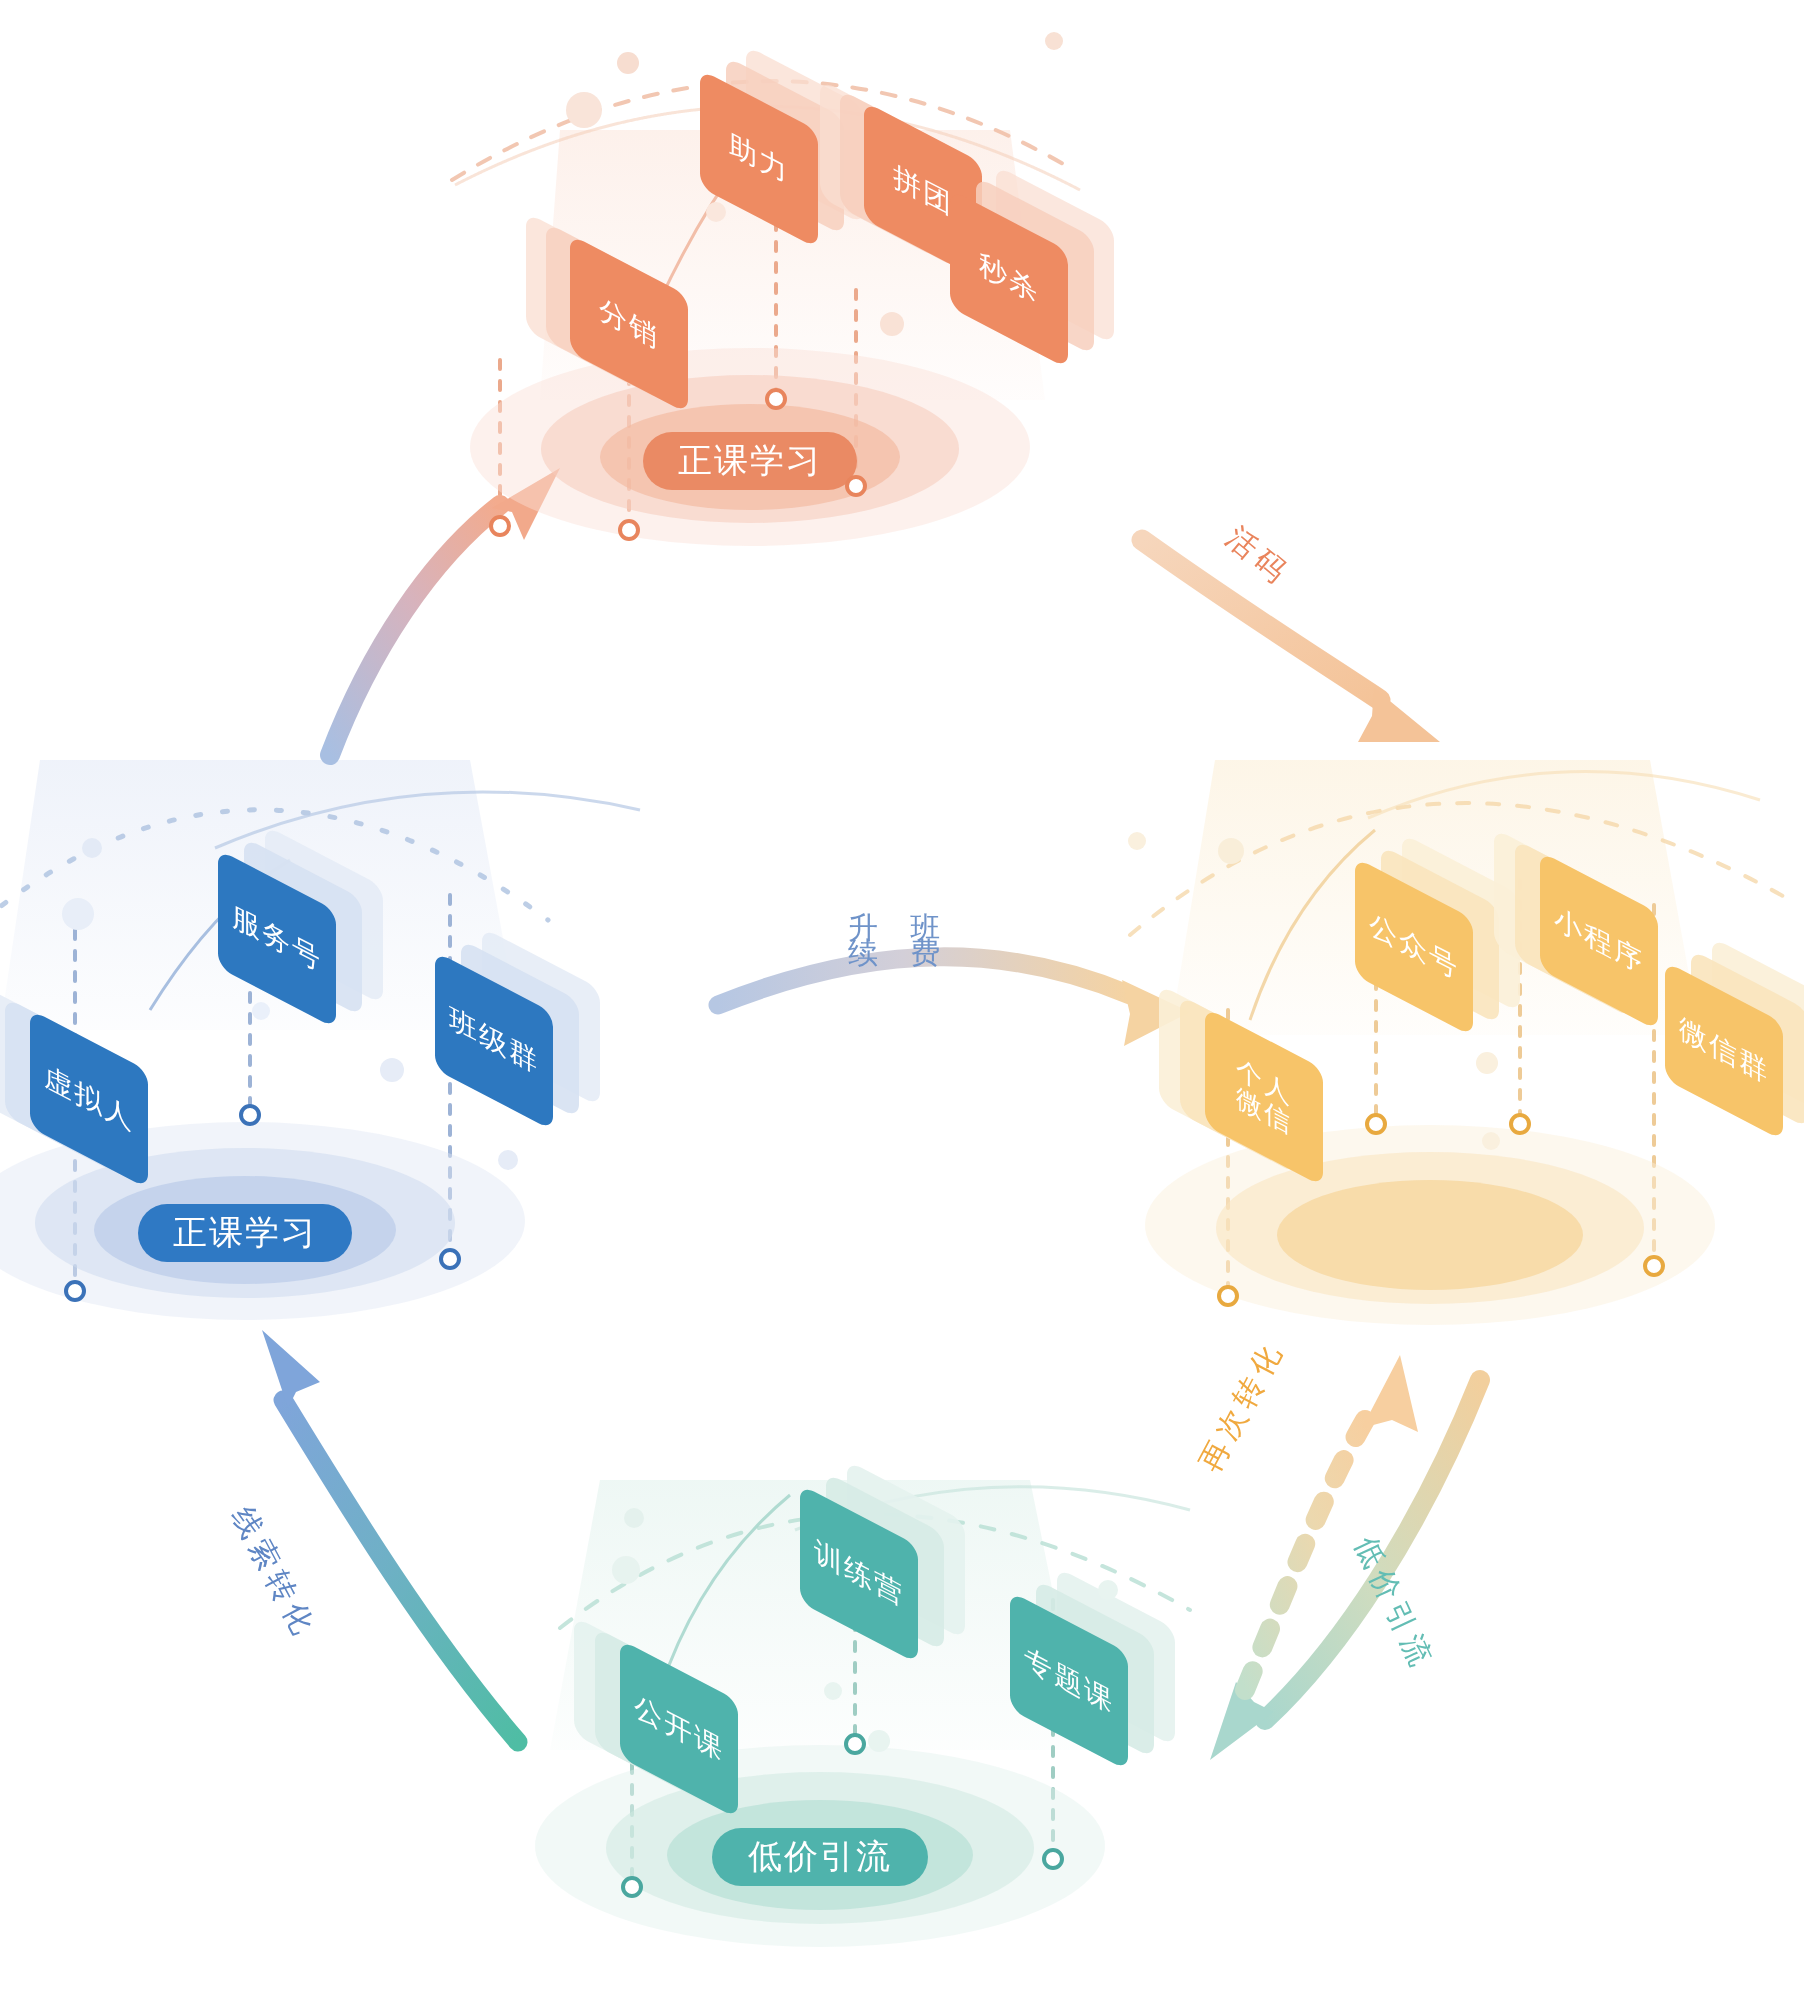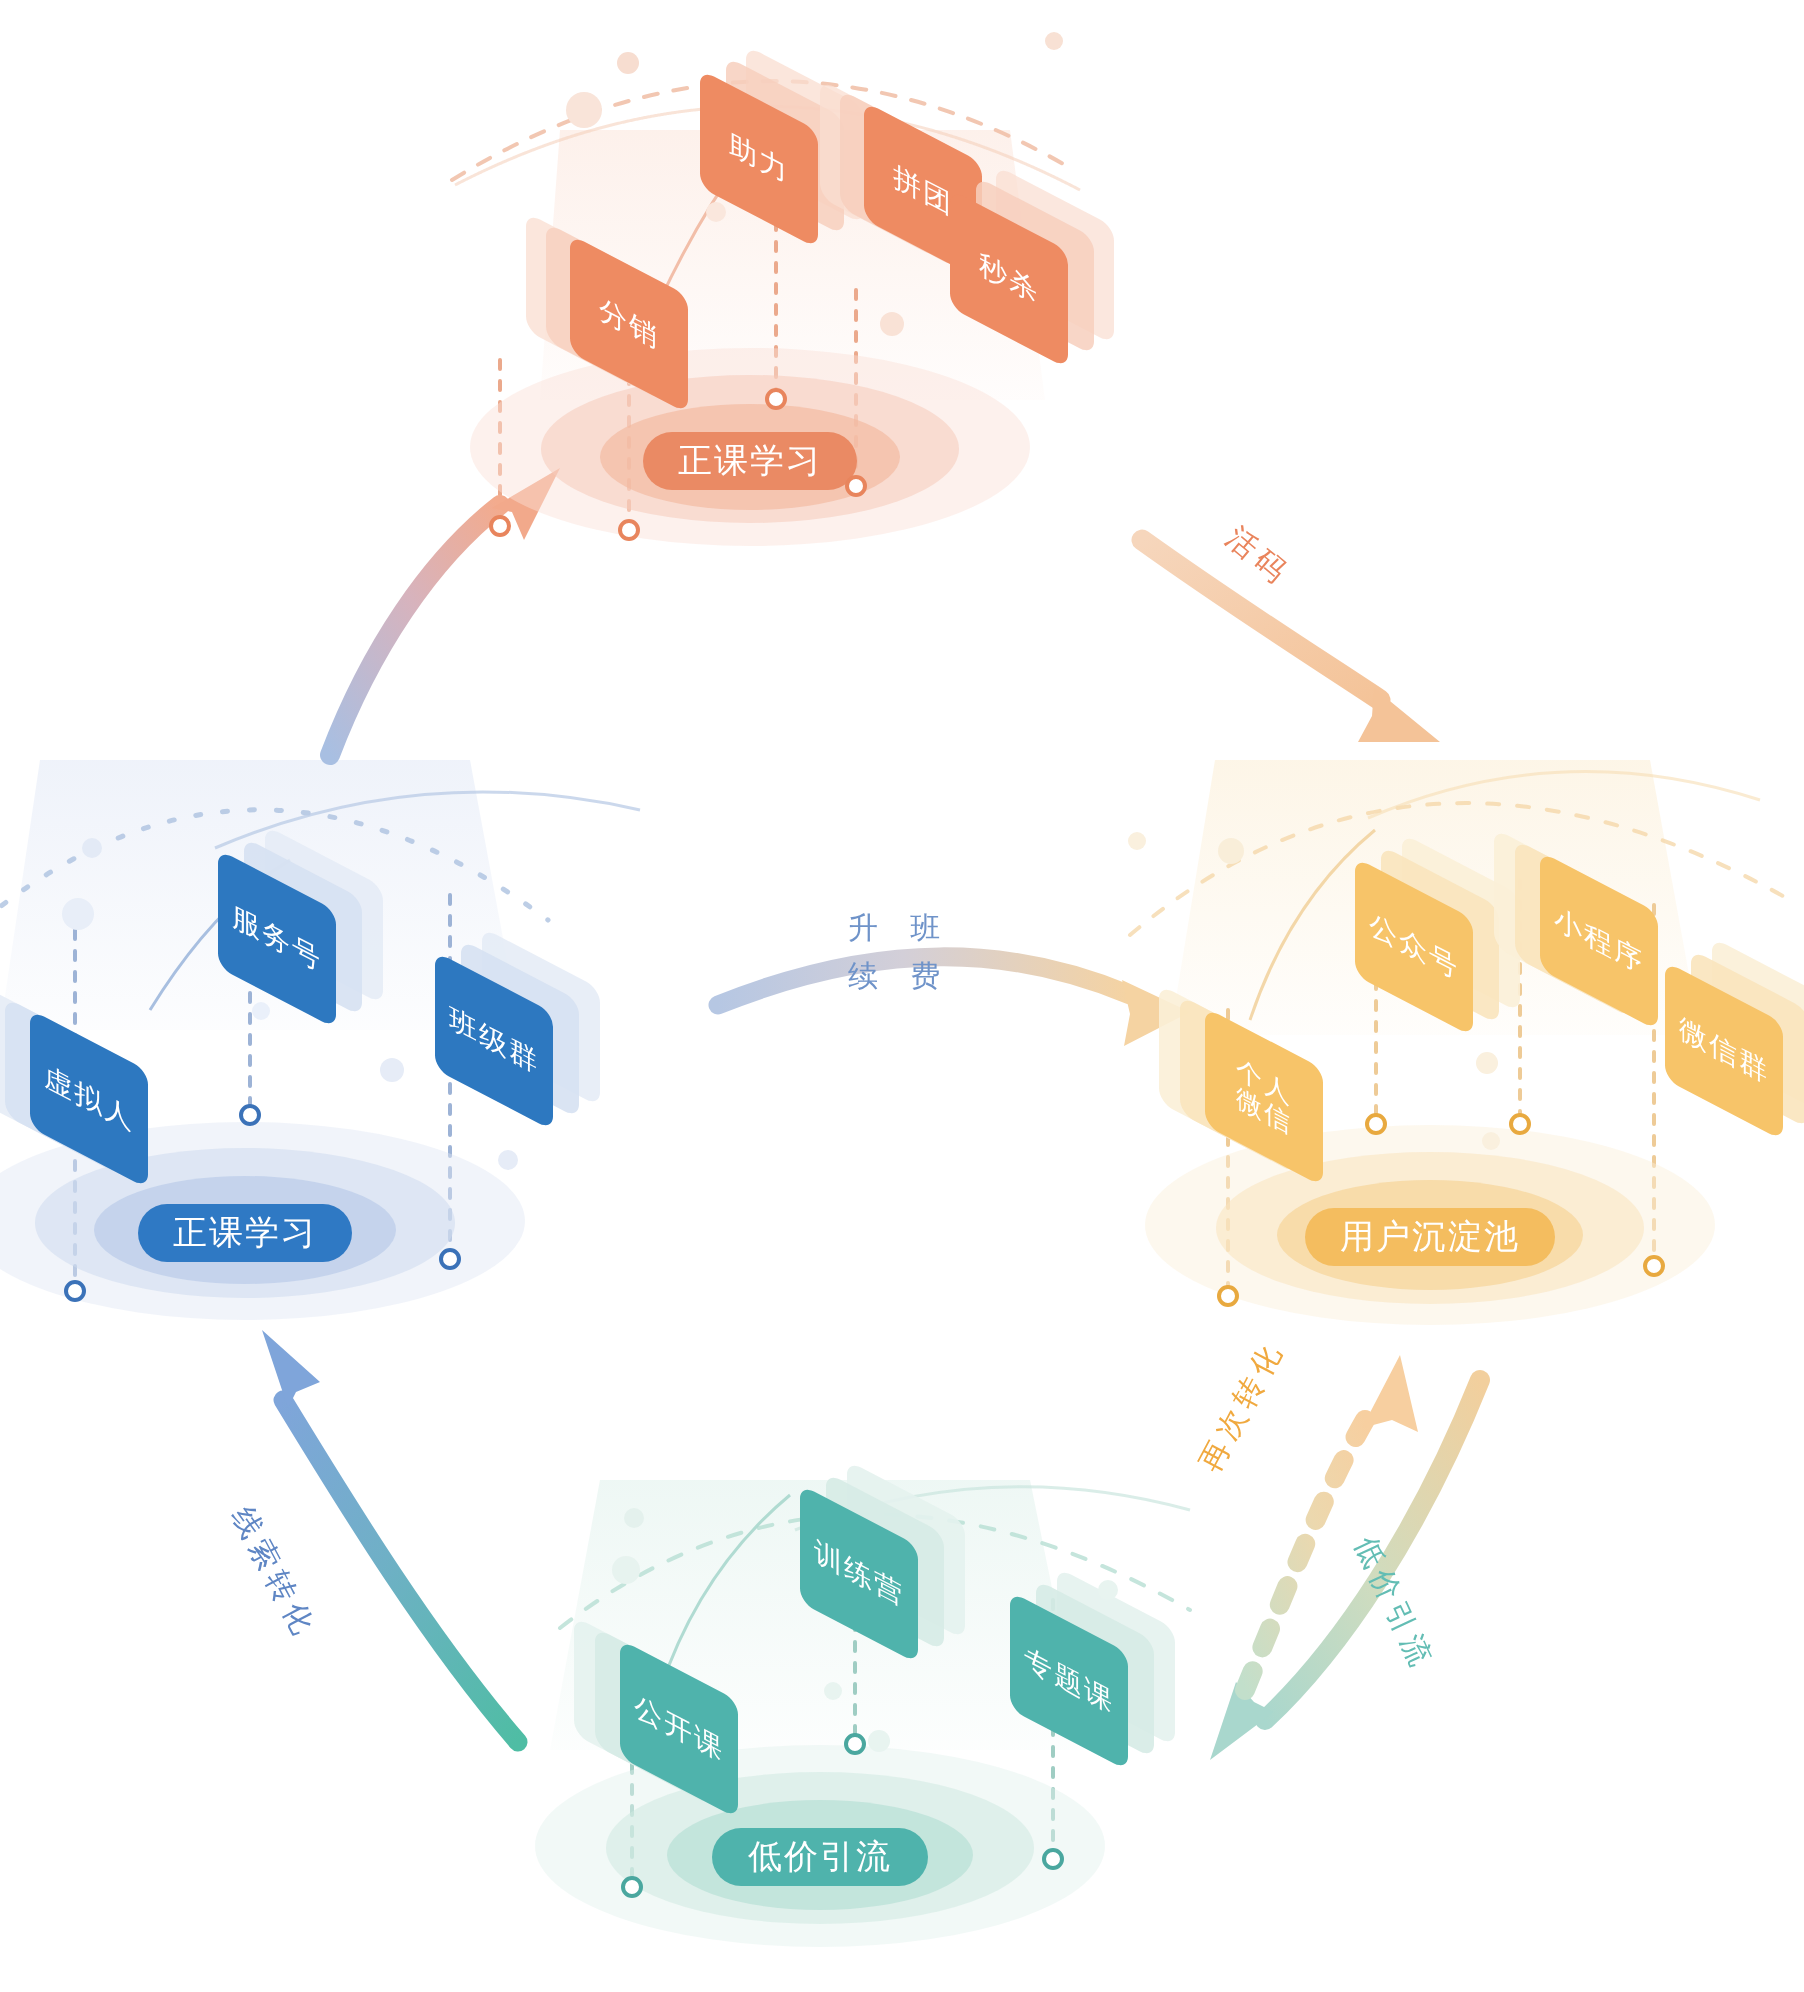--- a/index.html
+++ b/index.html
@@ -280,23 +280,20 @@
   <div class="stemdot" style="left:239px;top:1104px;border:4px solid #3b72b8;"></div>
   <div class="stemdot" style="left:439px;top:1248px;border:4px solid #3b72b8;"></div>
   <div class="stemdot" style="left:64px;top:1280px;border:4px solid #3b72b8;"></div>
 
   <div class="cluster" style="left:1120px;top:770px;width:620px;height:545px;">
 
     <div class="disc d1" style="top:355px;width:570px;height:200px;background:#fbf0da;"></div>
     <div class="disc d2" style="top:382px;width:428px;height:152px;background:#f9e3bd;"></div>
     <div class="disc d3" style="top:410px;width:306px;height:110px;background:#f6d294;"></div>
 
-    <div class="pill" style="top:438px;width:250px;height:58px;background:#f4bd5f;font-size:34px;">
-      <span>用户沉淀池</span>
-    </div>
 
     <div class="card-group" style="left:85px;top:268px;">
       <div class="ghost" style="left:-46px;top:-23px;background:#fbefd7;opacity:.9;"></div>
       <div class="ghost" style="left:-25px;top:-12px;background:#fae4bd;opacity:.9;"></div>
       <div class="card two-line" style="background:#f7c469;">
         <span><span>个人</span><br><span>微信</span></span>
       </div>
     </div>
 
     <div class="card-group" style="left:235px;top:118px;">
@@ -368,21 +365,21 @@
   <div class="stemdot" style="left:1042px;top:1848px;border:4px solid #4aa79f;"></div>
   <div class="stemdot" style="left:621px;top:1876px;border:4px solid #4aa79f;"></div>
 
   <div class="cap" style="left:1222px;top:536px;color:#e9845c;transform:rotate(40deg);font-size:30px;">
     <span>活码</span>
   </div>
 
   <div class="cap" style="left:848px;top:908px;color:#6f93c9;font-size:30px;letter-spacing:12px;">
     <span>升 班</span>
   </div>
-  <div class="cap" style="left:848px;top:956px;color:#6f93c9;font-size:30px;letter-spacing:12px;">
+  <div class="cap" style="left:848px;top:933px;color:#6f93c9;font-size:30px;letter-spacing:12px;">
     <span>续 费</span>
   </div>
 
   <div class="cap" style="left:1382px;top:1530px;color:#63bdb4;font-size:30px;transform:rotate(65deg);transform-origin:left top;">
     <span>低价引流</span>
   </div>
 
   <div class="cap" style="left:1190px;top:1460px;color:#f0a93f;font-size:30px;transform:rotate(-62deg);transform-origin:left top;">
     <span>再次转化</span>
   </div>

